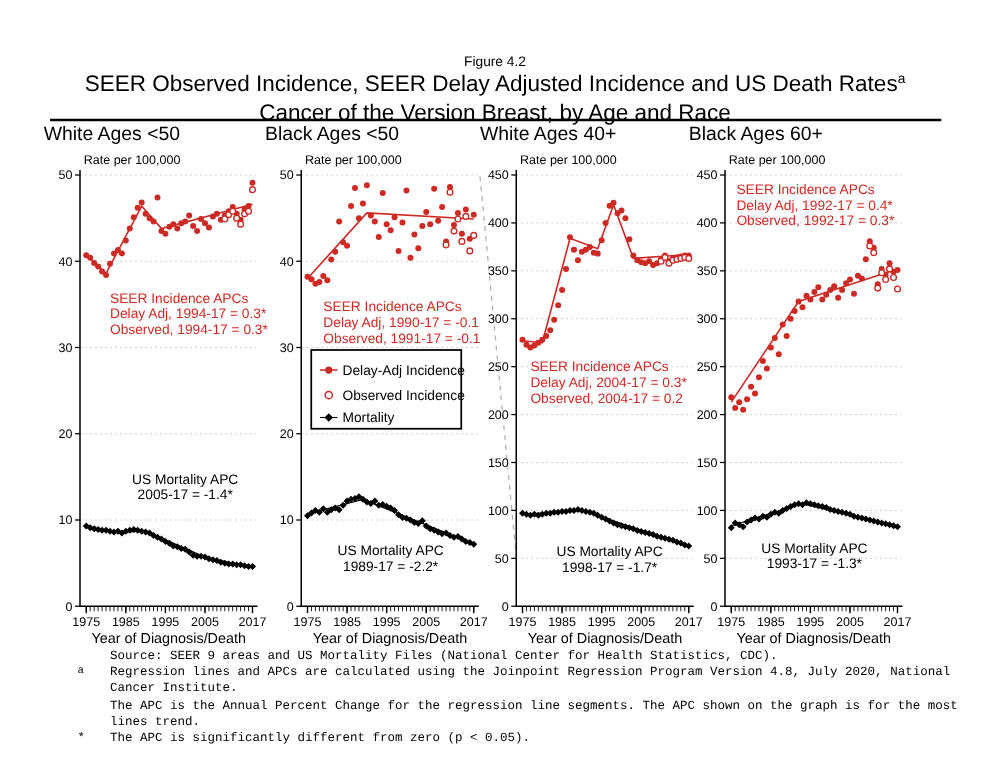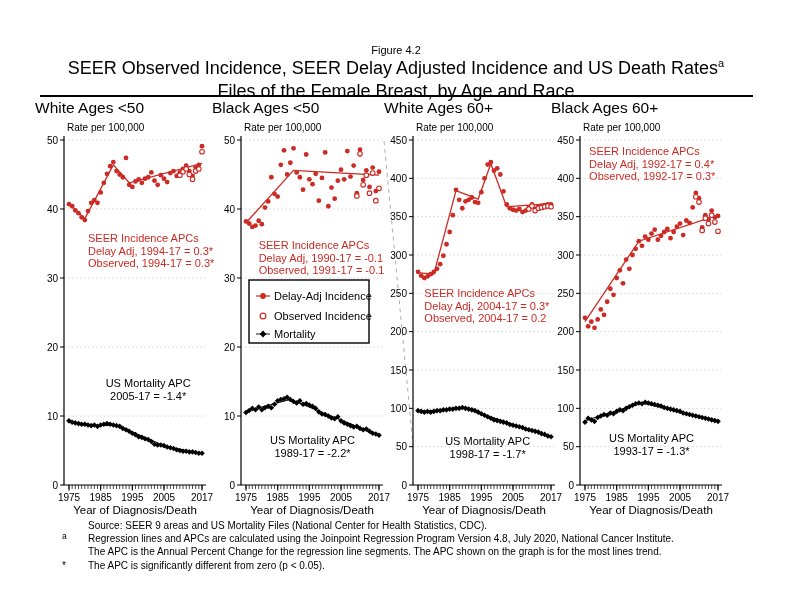--- a/index.html
+++ b/index.html
@@ -4,38 +4,38 @@
 <style>
   html,body{margin:0;padding:0;background:#ffffff;}
   body{width:792px;height:612px;position:relative;font-family:"Liberation Sans",sans-serif;color:#000;overflow:hidden;}
   .abs{position:absolute;}
   #fig-label{top:12px;left:0;width:792px;text-align:center;font-size:11px;margin-top:32px;}
   #title-block{top:52px;left:0;width:792px;text-align:center;font-size:18px;line-height:23px;}
   #title-block sup{font-size:11px;}
   #title-rule{top:95px;left:40px;width:713px;height:2px;background:#000;}
   .panel-header{top:99px;width:200px;font-size:15.5px;}
   #charts-svg{top:0;left:0;}
-  #footer{top:519px;left:0;width:792px;font-size:10px;line-height:13.2px;}
+  #footer{top:519px;left:0;width:792px;font-size:10px;line-height:13.2px;font-family:Liberation Mono, monospace;}
   .frow{position:relative;padding-left:88px;}
   .fmark{position:absolute;left:62px;top:0;font-size:10px;}
   .fmark.sup{font-size:8.5px;top:-2px;}
 </style>
 </head>
 <body>
 
 <div class="abs" id="fig-label">Figure 4.2</div>
 
 <div class="abs" id="title-block"><span>SEER Observed Incidence, SEER Delay Adjusted Incidence and US Death Rates</span><sup>a</sup><br>
-<span>Files of the Female Breast, by Age and Race</span></div>
+<span>Cancer of the Version Breast, by Age and Race</span></div>
 
 <div class="abs" id="title-rule"></div>
 
 <div class="abs panel-header" style="left:35px">White Ages &lt;50</div>
 <div class="abs panel-header" style="left:212px">Black Ages &lt;50</div>
-<div class="abs panel-header" style="left:384px">White Ages 60+</div>
+<div class="abs panel-header" style="left:384px">White Ages 40+</div>
 <div class="abs panel-header" style="left:551px">Black Ages 60+</div>
 
 <svg class="abs" id="charts-svg" width="792" height="612">
     <line x1="384" y1="141" x2="413" y2="445" stroke="#b0b0b0" stroke-width="1" stroke-dasharray="4 4"></line>
     <g>
       <g>
         <line x1="64" y1="416" x2="205" y2="416" stroke="#cccccc" stroke-width="0.8" stroke-dasharray="1.5 2.5"></line>
         <line x1="64" y1="347" x2="205" y2="347" stroke="#cccccc" stroke-width="0.8" stroke-dasharray="1.5 2.5"></line>
         <line x1="64" y1="278" x2="205" y2="278" stroke="#cccccc" stroke-width="0.8" stroke-dasharray="1.5 2.5"></line>
         <line x1="64" y1="209" x2="205" y2="209" stroke="#cccccc" stroke-width="0.8" stroke-dasharray="1.5 2.5"></line>

